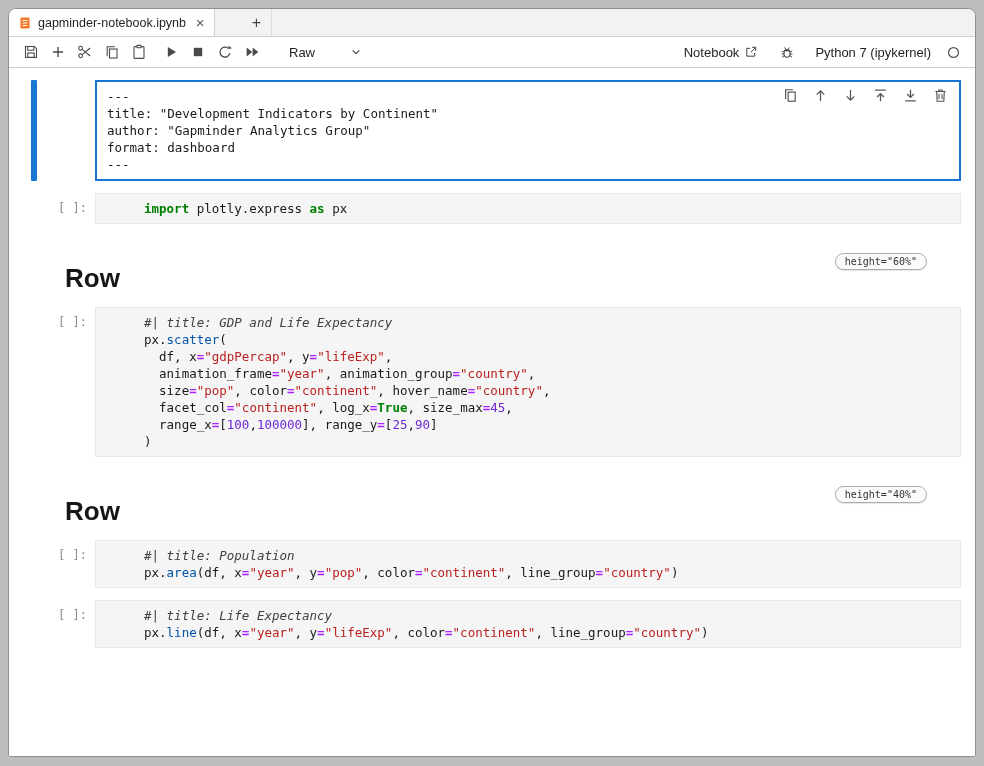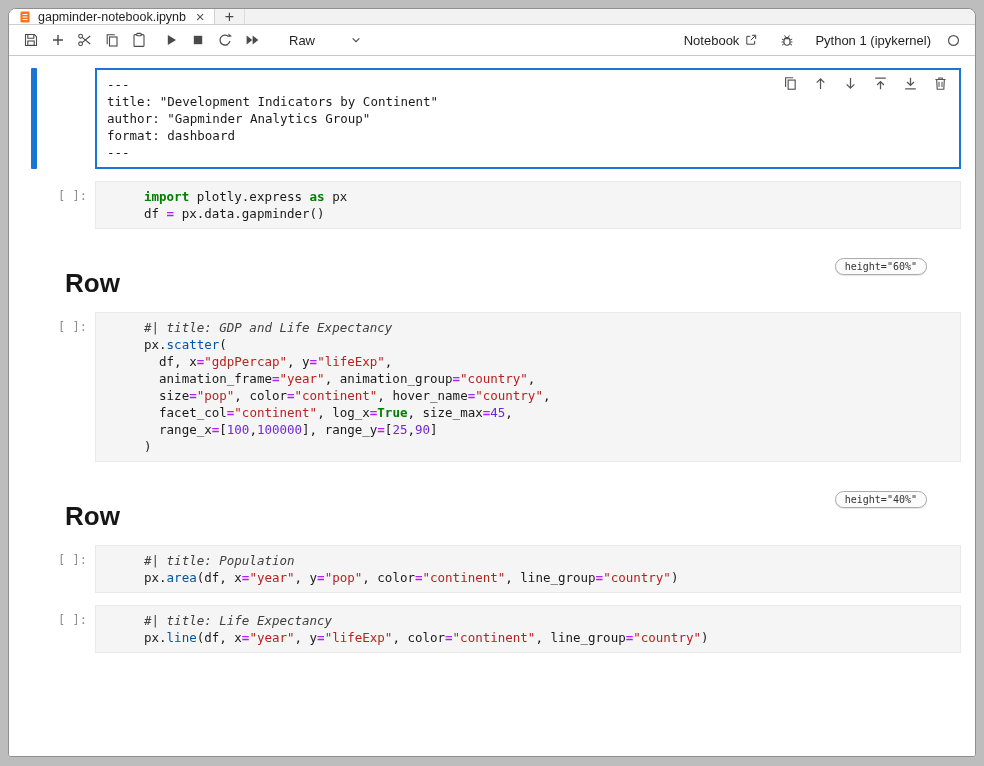--- a/index.html
+++ b/index.html
@@ -4,22 +4,22 @@
 <style>
   * { margin:0; padding:0; box-sizing:border-box; }
   html,body { width:984px; height:766px; }
   body { background:#bdbdbd; font-family:"Liberation Sans",sans-serif; position:relative; overflow:hidden; }
 
   .window { position:absolute; left:8px; top:8px; right:8px; bottom:9px; background:#fff;
             border:1px solid #8f8f8f; border-radius:8px 8px 3px 3px; overflow:hidden;
             display:flex; flex-direction:column; }
 
   
-  .tabbar { height:16px; background:#f2f2f2; display:flex; align-items:stretch;
-            border-bottom:1px solid #cfcfcf; flex:0 0 auto; }
+  .tabbar { height:28px; background:#f2f2f2; display:flex; align-items:stretch;
+            border-bottom:1px solid #cfcfcf; flex:0 0 auto;gap:27px; }
   .tab { display:flex; align-items:center; gap:6px; background:#fff; border-right:1px solid #cfcfcf;
          padding:0 6px 0 9px; font-size:12.5px; color:#1f1f1f; }
   .file-icon svg { width:14px; height:14px; display:block; }
   .tab-title { white-space:nowrap; }
   .tab-close { color:#555; font-size:15px; width:16px; text-align:center; line-height:16px; cursor:default; }
   .newtab { width:30px; display:flex; align-items:center; justify-content:center; color:#444;
             font-size:16px; border-right:1px solid #dcdcdc; background:#f2f2f2; }
   .tab-filler { flex:1; }
 
   
@@ -163,21 +163,21 @@
             </svg>
         </span>
       </div>
       <button class="tbtn">
         <svg viewBox="0 0 16 16">
             <ellipse cx="8" cy="9.4" rx="3" ry="3.8" fill="none" stroke="currentColor" stroke-width="1.1"></ellipse>
             <path d="M8 5.6c1.3 0 2.4.7 2.4 1.6H5.6c0-.9 1.1-1.6 2.4-1.6z" fill="currentColor"></path>
             <path d="M5.2 8.2L2.8 7M5 10H2.6M5.2 11.6l-2.2 1.6M10.8 8.2L13.2 7M11 10h2.4M10.8 11.6l2.2 1.6M6.6 5l-1-1.6M9.4 5l1-1.6" stroke="currentColor" stroke-width="1" fill="none"></path>
           </svg>
       </button>
-      <span class="kernel-name">Python 1 (ipykernel)</span>
+      <span class="kernel-name">Python 7 (ipykernel)</span>
       <span class="kernel-status">
         <svg viewBox="0 0 16 16">
             <circle cx="8" cy="8" r="5.3" fill="none" stroke="currentColor" stroke-width="1.3"></circle>
           </svg>
       </span>
     </div>
   </div>
 
   <div class="content">
     <div>
@@ -198,21 +198,21 @@
                   <path d="M3 13h10" stroke="currentColor" stroke-width="1.2"></path>
                   <path d="M8 2.6v7.2M4.8 6.6L8 9.8l3.2-3.2" fill="none" stroke="currentColor" stroke-width="1.2"></path>
                 </svg></span><span class="ct-btn"><svg viewBox="0 0 16 16">
                   <path d="M3.2 4.2h9.6M6.4 4V2.8h3.2V4" fill="none" stroke="currentColor" stroke-width="1.1"></path>
                   <path d="M4.4 4.4l.5 9h6.2l.5-9" fill="none" stroke="currentColor" stroke-width="1.1"></path>
                   <path d="M6.6 6.4v4.8M9.4 6.4v4.8" stroke="currentColor" stroke-width="1" fill="none"></path>
                 </svg></span></div><div class="code-line"><span class="tok-p">---</span></div><div class="code-line"><span class="tok-p">title: "Development Indicators by Continent"</span></div><div class="code-line"><span class="tok-p">author: "Gapminder Analytics Group"</span></div><div class="code-line"><span class="tok-p">format: dashboard</span></div><div class="code-line"><span class="tok-p">---</span></div></div>
         </div>
         <div class="cell-row">
           <div class="gutter">[ ]:</div>
-          <div class="cell-box code-box"><div class="code-line"><span class="tok-k">import</span><span class="tok-p"> plotly.express </span><span class="tok-k">as</span><span class="tok-p"> px</span></div><div class="code-line"><span class="tok-p">df </span><span class="tok-o">=</span><span class="tok-p"> px.data.gapminder()</span></div></div>
+          <div class="cell-box code-box"><div class="code-line"><span class="tok-k">import</span><span class="tok-p"> plotly.express </span><span class="tok-k">as</span><span class="tok-p"> px</span></div></div>
         </div>
         <div class="md-row">
           <div class="md-heading">Row</div>
           <span class="md-badge">height="60%"</span>
         </div>
         <div class="cell-row">
           <div class="gutter">[ ]:</div>
           <div class="cell-box code-box"><div class="code-line"><span class="tok-c">#| title: GDP and Life Expectancy</span></div><div class="code-line"><span class="tok-p">px.</span><span class="tok-f">scatter</span><span class="tok-p">(</span></div><div class="code-line"><span class="tok-p">  df, x</span><span class="tok-o">=</span><span class="tok-s">"gdpPercap"</span><span class="tok-p">, y</span><span class="tok-o">=</span><span class="tok-s">"lifeExp"</span><span class="tok-p">,</span></div><div class="code-line"><span class="tok-p">  animation_frame</span><span class="tok-o">=</span><span class="tok-s">"year"</span><span class="tok-p">, animation_group</span><span class="tok-o">=</span><span class="tok-s">"country"</span><span class="tok-p">,</span></div><div class="code-line"><span class="tok-p">  size</span><span class="tok-o">=</span><span class="tok-s">"pop"</span><span class="tok-p">, color</span><span class="tok-o">=</span><span class="tok-s">"continent"</span><span class="tok-p">, hover_name</span><span class="tok-o">=</span><span class="tok-s">"country"</span><span class="tok-p">,</span></div><div class="code-line"><span class="tok-p">  facet_col</span><span class="tok-o">=</span><span class="tok-s">"continent"</span><span class="tok-p">, log_x</span><span class="tok-o">=</span><span class="tok-k">True</span><span class="tok-p">, size_max</span><span class="tok-o">=</span><span class="tok-n">45</span><span class="tok-p">,</span></div><div class="code-line"><span class="tok-p">  range_x</span><span class="tok-o">=</span><span class="tok-p">[</span><span class="tok-n">100</span><span class="tok-p">,</span><span class="tok-n">100000</span><span class="tok-p">], range_y</span><span class="tok-o">=</span><span class="tok-p">[</span><span class="tok-n">25</span><span class="tok-p">,</span><span class="tok-n">90</span><span class="tok-p">]</span></div><div class="code-line"><span class="tok-p">)</span></div></div>
         </div>
         <div class="md-row">

